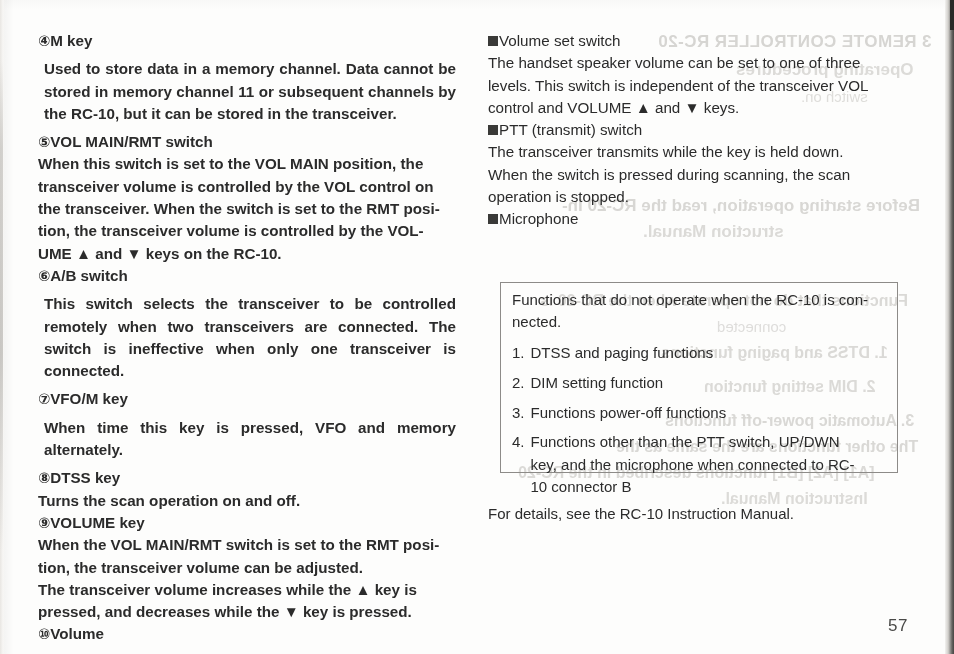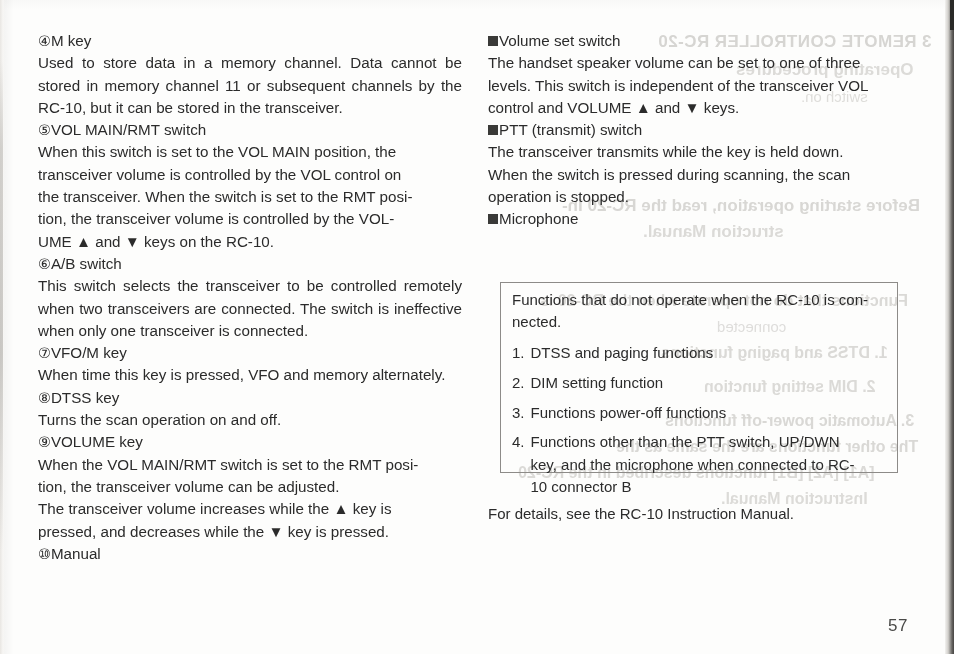--- a/index.html
+++ b/index.html
@@ -63,27 +63,27 @@
   .bleed.b12{top:464px;right:80px;font-size:16px;font-weight:bold;color:#dbdad7;}
   .bleed.b13{top:490px;right:86px;font-size:16px;font-weight:bold;color:#dcdbd8;}
 
   
   .col{
     position:absolute;
     font-size:15.2px;
     line-height:22.3px;
     color:#2b2b2b;
   }
-  .col-left{left:38px;top:30px;width:424px;}
+  .col-left{left:38px;top:30px;width:424px;font-weight:bold;}
   .col-right{left:488px;top:30px;width:420px;}
 
   .para{
     text-align:justify;
     text-justify:inter-word;
-    margin:0;
+    margin:6px;
   }
   
   .head{
     text-align:left;
     margin:0;
     white-space:nowrap;
   }
   .nojust{text-align:left;margin:0;}
 
   .cnum{
@@ -183,21 +183,21 @@
 
     <p class="head"><span class="cnum">⑧</span><span>DTSS key</span></p>
     <p class="nojust">Turns the scan operation on and off.</p>
 
     <p class="head"><span class="cnum">⑨</span><span>VOLUME key</span></p>
     <p class="nojust">When the VOL MAIN/RMT switch is set to the RMT posi-</p>
     <p class="nojust">tion, the transceiver volume can be adjusted.</p>
     <p class="nojust">The transceiver volume increases while the ▲ key is</p>
     <p class="nojust">pressed, and decreases while the ▼ key is pressed.</p>
 
-    <p class="head"><span class="cnum">⑩</span><span>Manual</span></p>
+    <p class="head"><span class="cnum">⑩</span><span>Volume</span></p>
   </div>
 
   <div class="col col-right">
 
     <p class="head"><span class="sq"></span><span>Volume set switch</span></p>
     <p class="nojust">The handset speaker volume can be set to one of three</p>
     <p class="nojust">levels. This switch is independent of the transceiver VOL</p>
     <p class="nojust">control and VOLUME ▲ and ▼ keys.</p>
 
     <p class="head"><span class="sq"></span><span>PTT (transmit) switch</span></p>

